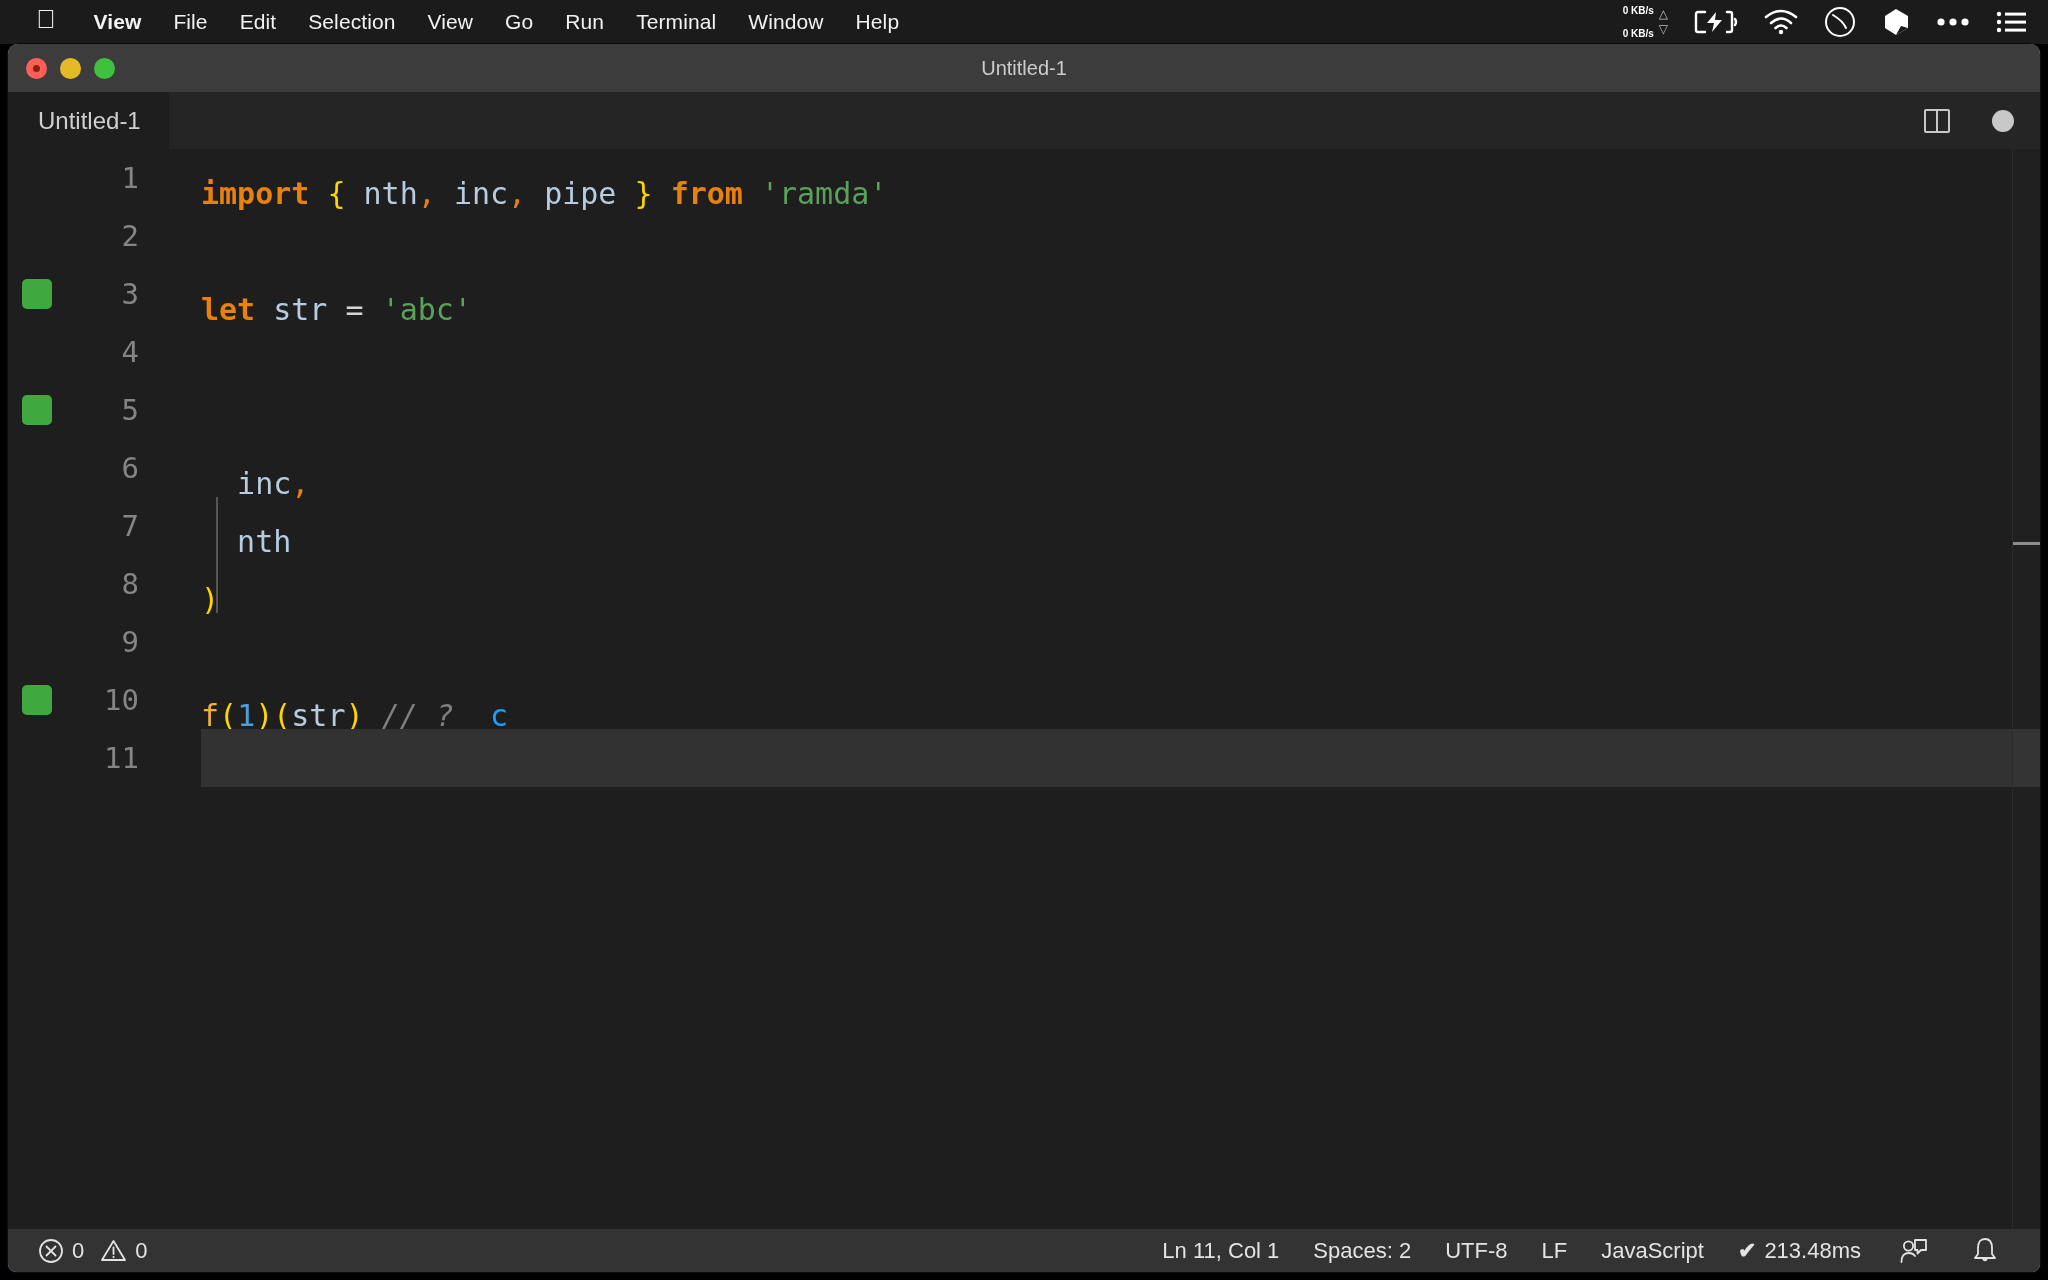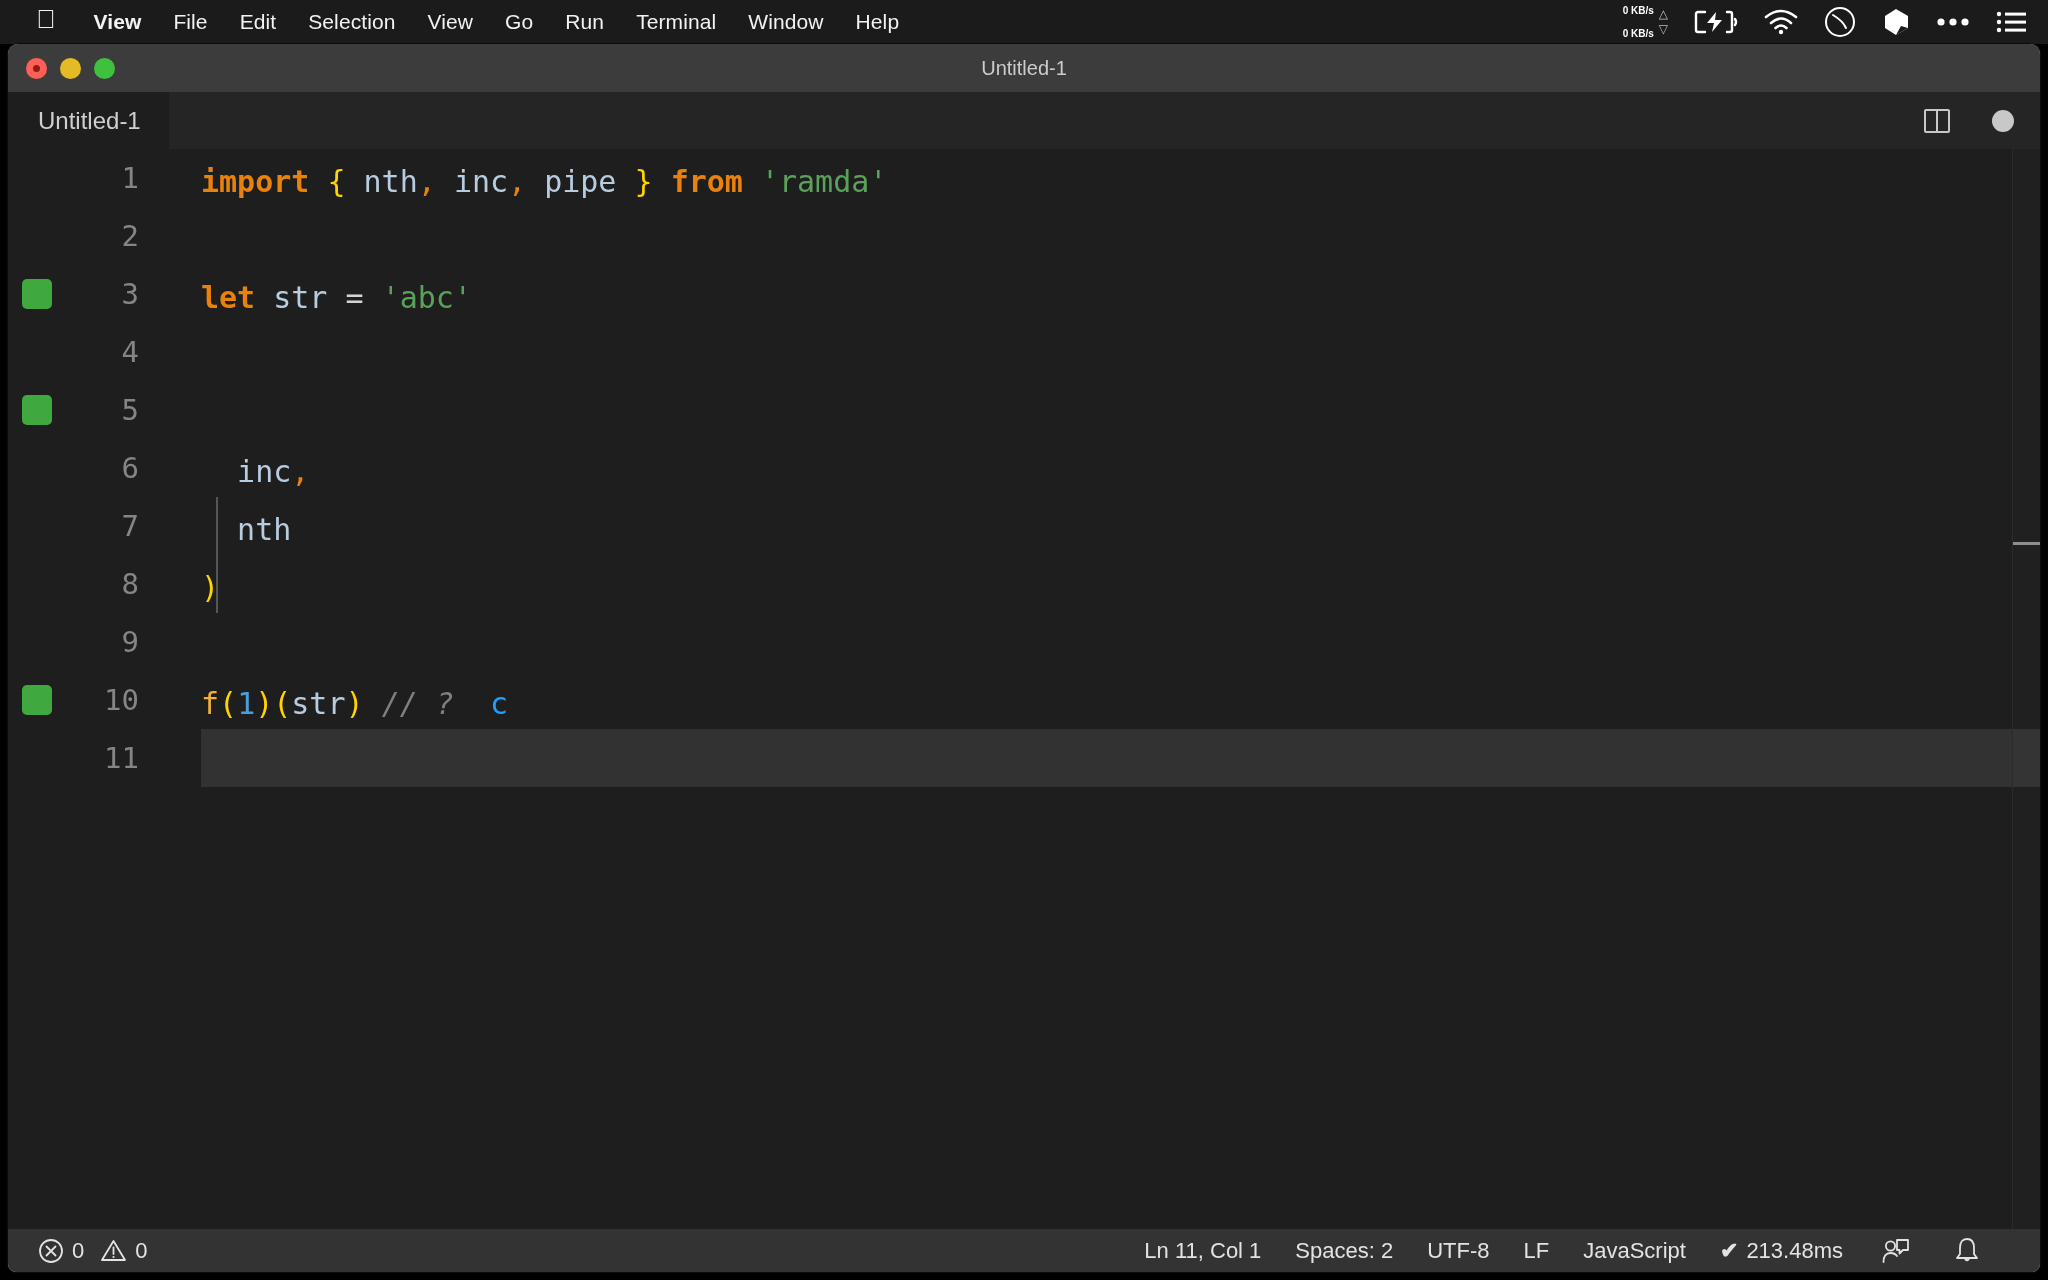--- a/index.html
+++ b/index.html
@@ -104,21 +104,21 @@
     position: relative; height: 58px; line-height: 58px; white-space: pre;
   }
   .ln .gutmark {
     position: absolute; left: 14px; top: 14px;
     width: 30px; height: 30px; border-radius: 5px; background: #3fa93f;
   }
   .ln .num {
     position: absolute; left: 0; top: 0; width: 131px;
     text-align: right; color: #858585; font-size: 29px;
   }
-  .ln .src { position: absolute; left: 193px; top: 4px; }
+  .ln .src { position: absolute; left: 193px; top: 16px; }
   .ln .curhl {
     position: absolute; left: 193px; right: 0; top: 0; height: 58px;
     background: #323232;
   }
 
   .indentguide {
     position: absolute; left: 208px; width: 2px; background: #555;
   }
 
   
@@ -145,21 +145,21 @@
   }
 
   
   #statusbar {
     position: absolute; left: 0; bottom: 0; width: 2032px; height: 43px;
     background: #333333;
     display: flex; align-items: center;
     color: #e3e3e3; font-size: 22px;
   }
   #statusbar .left  { display: flex; align-items: center; padding-left: 30px; gap: 10px; }
-  #statusbar .right { display: flex; align-items: center; padding-right: 38px; gap: 0; margin-left: auto; }
+  #statusbar .right { display: flex; align-items: center; padding-right: 20px; gap: 0; margin-left: auto; }
   #statusbar .sitem { padding: 0 17px; white-space: nowrap; display: flex; align-items: center; gap: 8px; }
   #statusbar .sitem.icononly { padding: 0 22px; }
   .statglyph { display: block; }
 </style>
 </head>
 <body>
 
 <div id="macbar">
   <span class="apple"></span>
   <span class="mi app">View</span>

